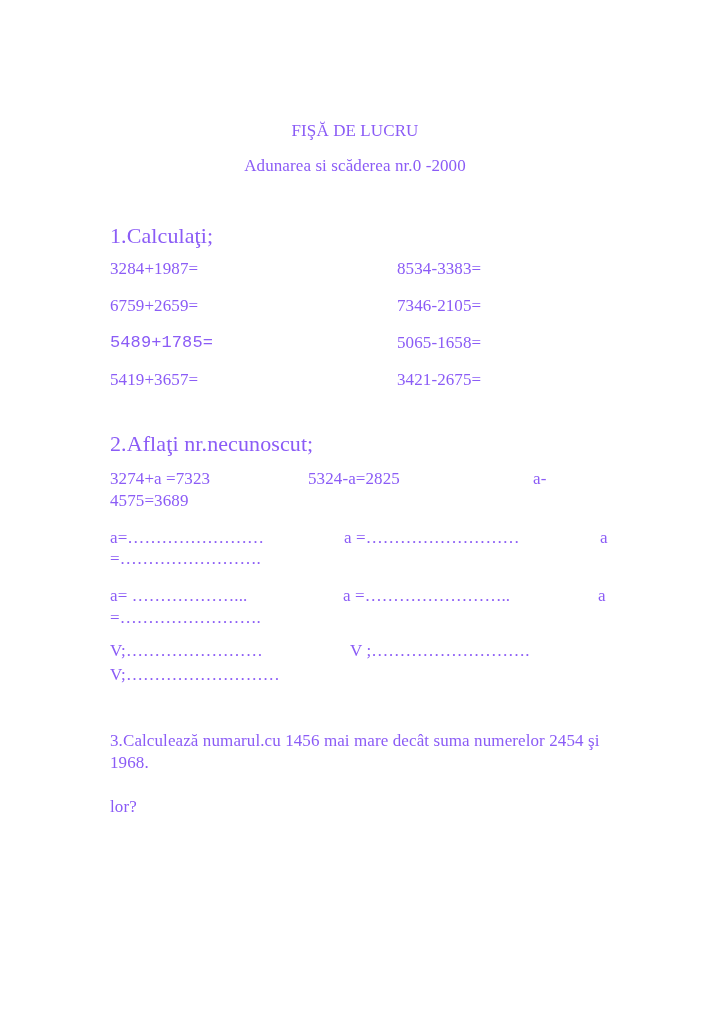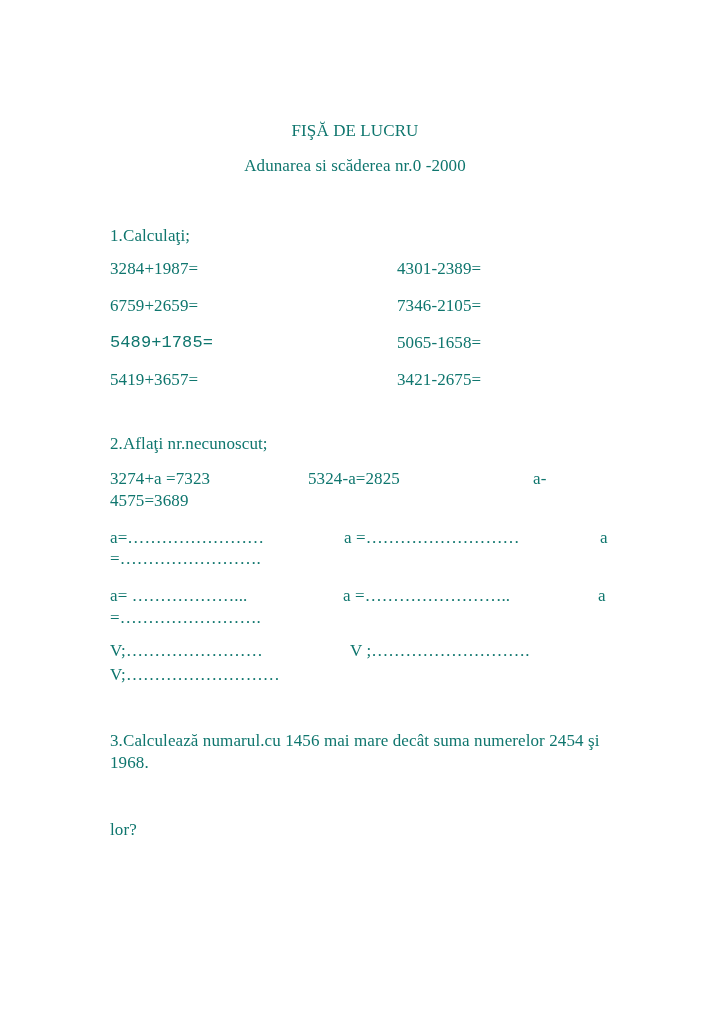--- a/index.html
+++ b/index.html
@@ -5,56 +5,56 @@
   html, body {
     margin: 0;
     padding: 0;
     background: #ffffff;
   }
   .page {
     position: relative;
     width: 724px;
     height: 1024px;
     background: #ffffff;
-    color: #0f766e;
+    color: #8b5cf6;
     font-family: "Liberation Serif", "DejaVu Serif", serif;
     font-size: 17px;
     overflow: hidden;
   }
   .t {
     position: absolute;
     white-space: pre;
     line-height: 20px;
     letter-spacing: 0.1px;
   }
   .center {
     left: 110px;
     width: 490px;
     text-align: center;
   }
   .heading {
-    font-size: 17px;
+    font-size: 22px;
   }
 </style>
 </head>
 <body>
 
 <div class="page">
 
   <div class="t center" style="top:121px;">FIŞĂ DE LUCRU</div>
   <div class="t center" style="top:156px;">Adunarea si scăderea nr.0 -2000</div>
 
   <div class="t heading" style="left:110px; top:226px;">1.Calculaţi;</div>
 
   <div class="t" style="left:110px; top:259px;">3284+1987=</div>
   <div class="t" style="left:110px; top:296px;">6759+2659=</div>
   <div class="t" style="left:110px; top:333px;font-family:Liberation Mono, monospace;">5489+1785=</div>
   <div class="t" style="left:110px; top:370px;">5419+3657=</div>
 
-  <div class="t" style="left:397px; top:259px;">4301-2389=</div>
+  <div class="t" style="left:397px; top:259px;">8534-3383=</div>
   <div class="t" style="left:397px; top:296px;">7346-2105=</div>
   <div class="t" style="left:397px; top:333px;">5065-1658=</div>
   <div class="t" style="left:397px; top:370px;">3421-2675=</div>
 
   <div class="t heading" style="left:110px; top:434px;text-align:right;">2.Aflaţi nr.necunoscut;</div>
 
   <div class="t" style="left:110px; top:469px;">3274+a =7323</div>
   <div class="t" style="left:308px; top:469px;">5324-a=2825</div>
   <div class="t" style="left:533px; top:469px;">a-</div>
   <div class="t" style="left:110px; top:491px;">4575=3689</div>
@@ -69,15 +69,15 @@
   <div class="t" style="left:598px; top:586px;">a</div>
   <div class="t" style="left:110px; top:608px;">=…………………….</div>
 
   <div class="t" style="left:110px; top:641px;">V;……………………</div>
   <div class="t" style="left:350px; top:641px;">V ;……………………….</div>
   <div class="t" style="left:110px; top:665px;">V;………………………</div>
 
   <div class="t" style="left:110px; top:731px;">3.Calculează numarul.cu 1456 mai mare decât suma numerelor 2454 şi</div>
   <div class="t" style="left:110px; top:753px;">1968.</div>
 
-  <div class="t" style="left:110px; top:820px;">lor?</div>
+  <div class="t" style="left:110px; top:797px;">lor?</div>
 
 </div>
 
 </body></html>

